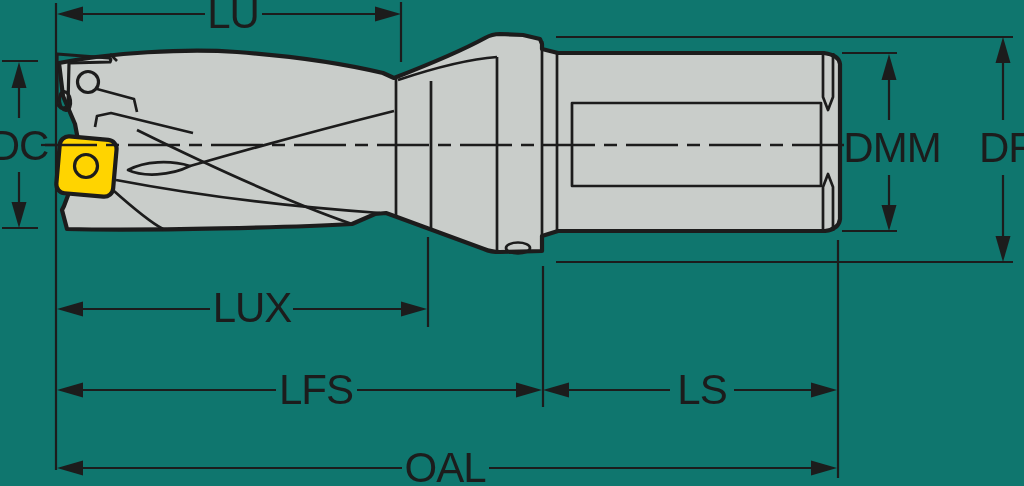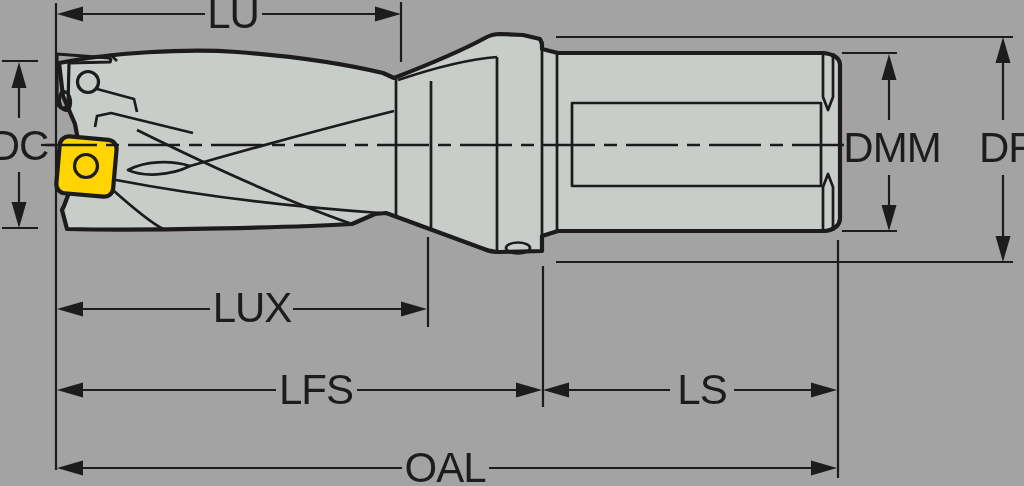--- a/index.html
+++ b/index.html
@@ -1,16 +1,16 @@
 <!DOCTYPE html>
 <html><head>
 <meta charset="utf-8">
 <style>
   html,body{margin:0;padding:0;background:#ffffff;}
-  .stage{position:relative;width:1024px;height:486px;background:#a3a3a3;overflow:hidden;
+  .stage{position:relative;width:1024px;height:486px;background:#0f766e;overflow:hidden;
          font-family:"Liberation Sans", sans-serif;}
   svg{display:block}
   .dim-label{font-family:"Liberation Sans", sans-serif;font-size:42px;font-weight:400;
              letter-spacing:-1px;fill:#1c1c1c;}
   .dimline{stroke:#1c1c1c;stroke-width:2.2;fill:none;}
   .extline{stroke:#1c1c1c;stroke-width:2.2;fill:none;}
   .arrow{fill:#1c1c1c;stroke:none;}
   .outline{stroke:#1c1c1c;stroke-width:4.2;stroke-linejoin:round;}
   .inner{stroke:#1c1c1c;stroke-width:2.7;fill:none;stroke-linejoin:round;}
   .inner-thick{stroke:#1c1c1c;stroke-width:3.2;fill:none;stroke-linejoin:round;}

